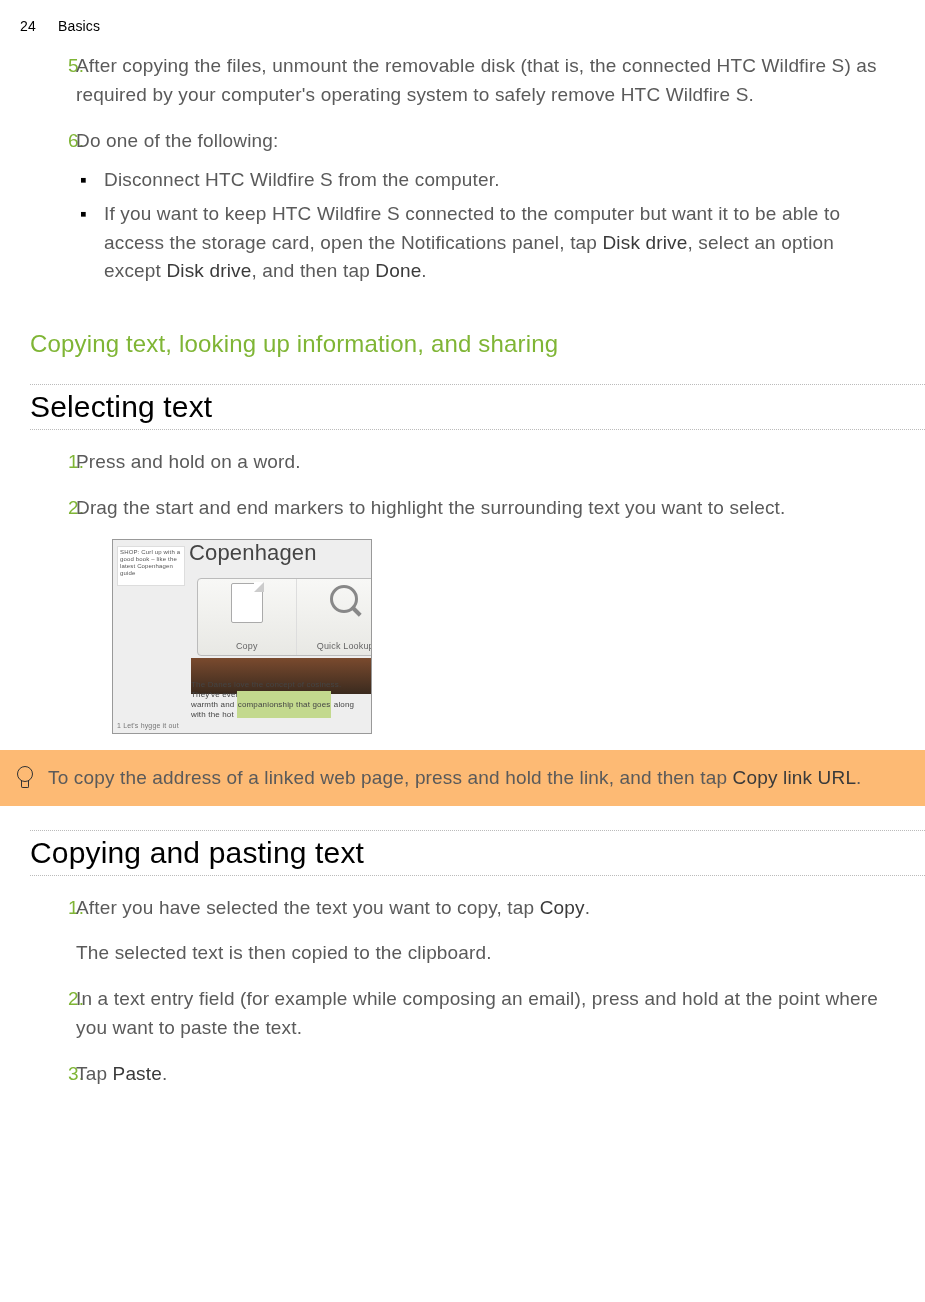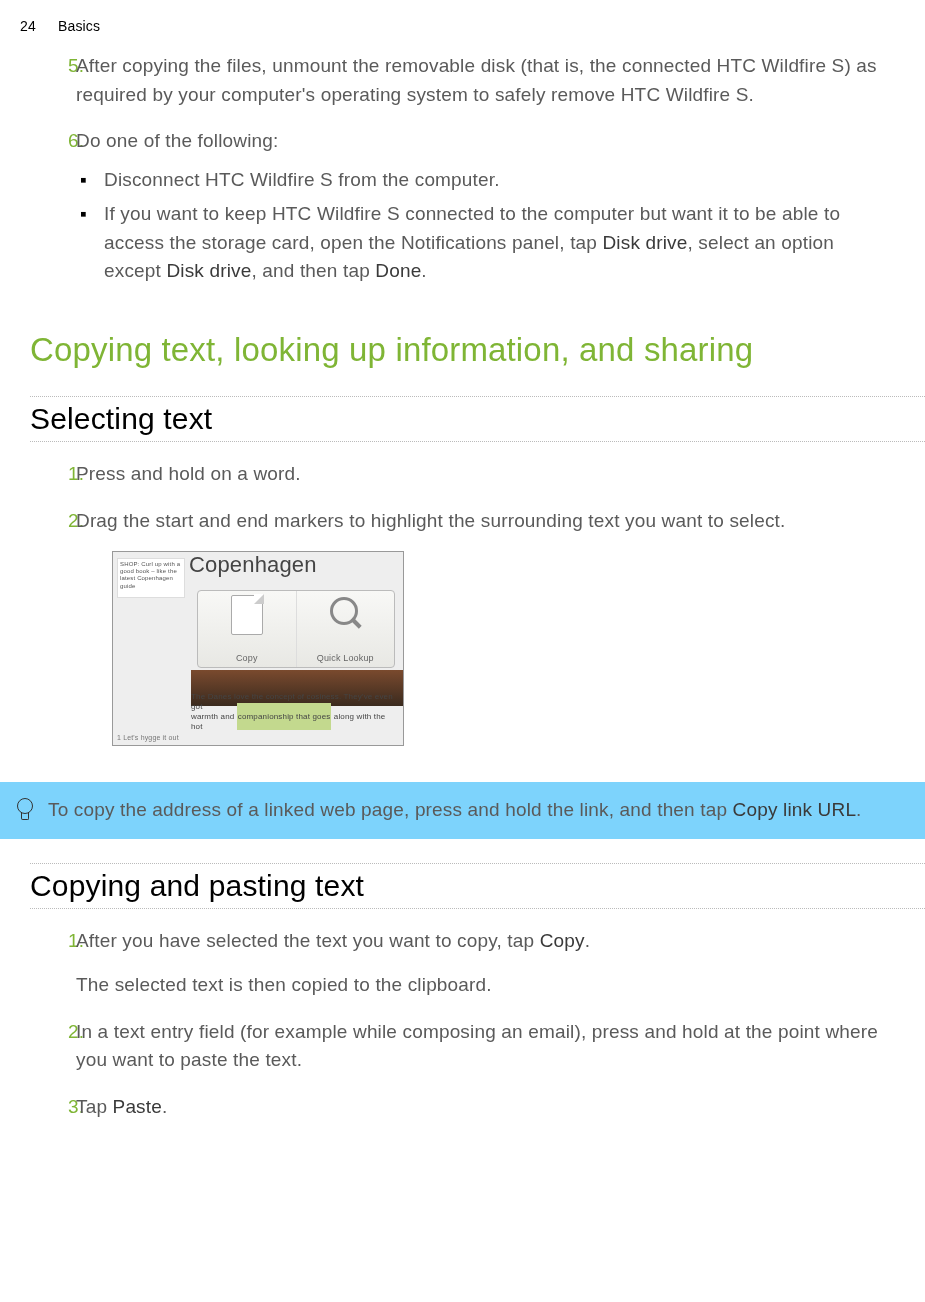--- a/index.html
+++ b/index.html
@@ -80,21 +80,21 @@
     }
     ul.bullet-list > li > .btext {
       flex: 1;
     }
     .b {
       color: #3a3a3a;
       font-weight: 400;
     }
     h1.main-heading {
       color: #7fb535;
-      font-size: 33px;
+      font-size: 24px;
       font-weight: 400;
       margin-top: 42px;
       line-height: 1.35;
     }
     .intro {
       margin-top: 22px;
       font-size: 19px;
       line-height: 1.5;
       font-weight: 300;
       color: #5a5a5a;
@@ -118,21 +118,21 @@
     h2.sub-heading::after {
       content: "";
       position: absolute;
       bottom: 0;
       left: 0;
       right: -30px;
       border-top: 1.5px dotted #bbb;
     }
     .figure {
       margin: 16px 0 0 82px;
-      width: 292px;
+      width: 260px;
       height: 195px;
       border: 1px solid #999;
       background: #eee;
       position: relative;
       overflow: hidden;
     }
     .fig-sidebar {
       position: absolute;
       left: 4px;
       top: 6px;
@@ -259,22 +259,22 @@
       padding: 9px 1px;
     }
     .fig-footer {
       position: absolute;
       left: 4px;
       bottom: 4px;
       font-size: 7px;
       color: #777;
     }
     .tip-box {
-      background: #7dd3fc;
-      margin: 36px -30px 0 -30px;
+      background: #fdba74;
+      margin: 16px -30px 0 -30px;
       padding: 14px 30px 14px 10px;
       display: flex;
       justify-content: space-between;
     }
     .tip-icon {
       width: 28px;
       flex-shrink: 0;
       display: flex;
       align-items: flex-start;
       justify-content: center;

